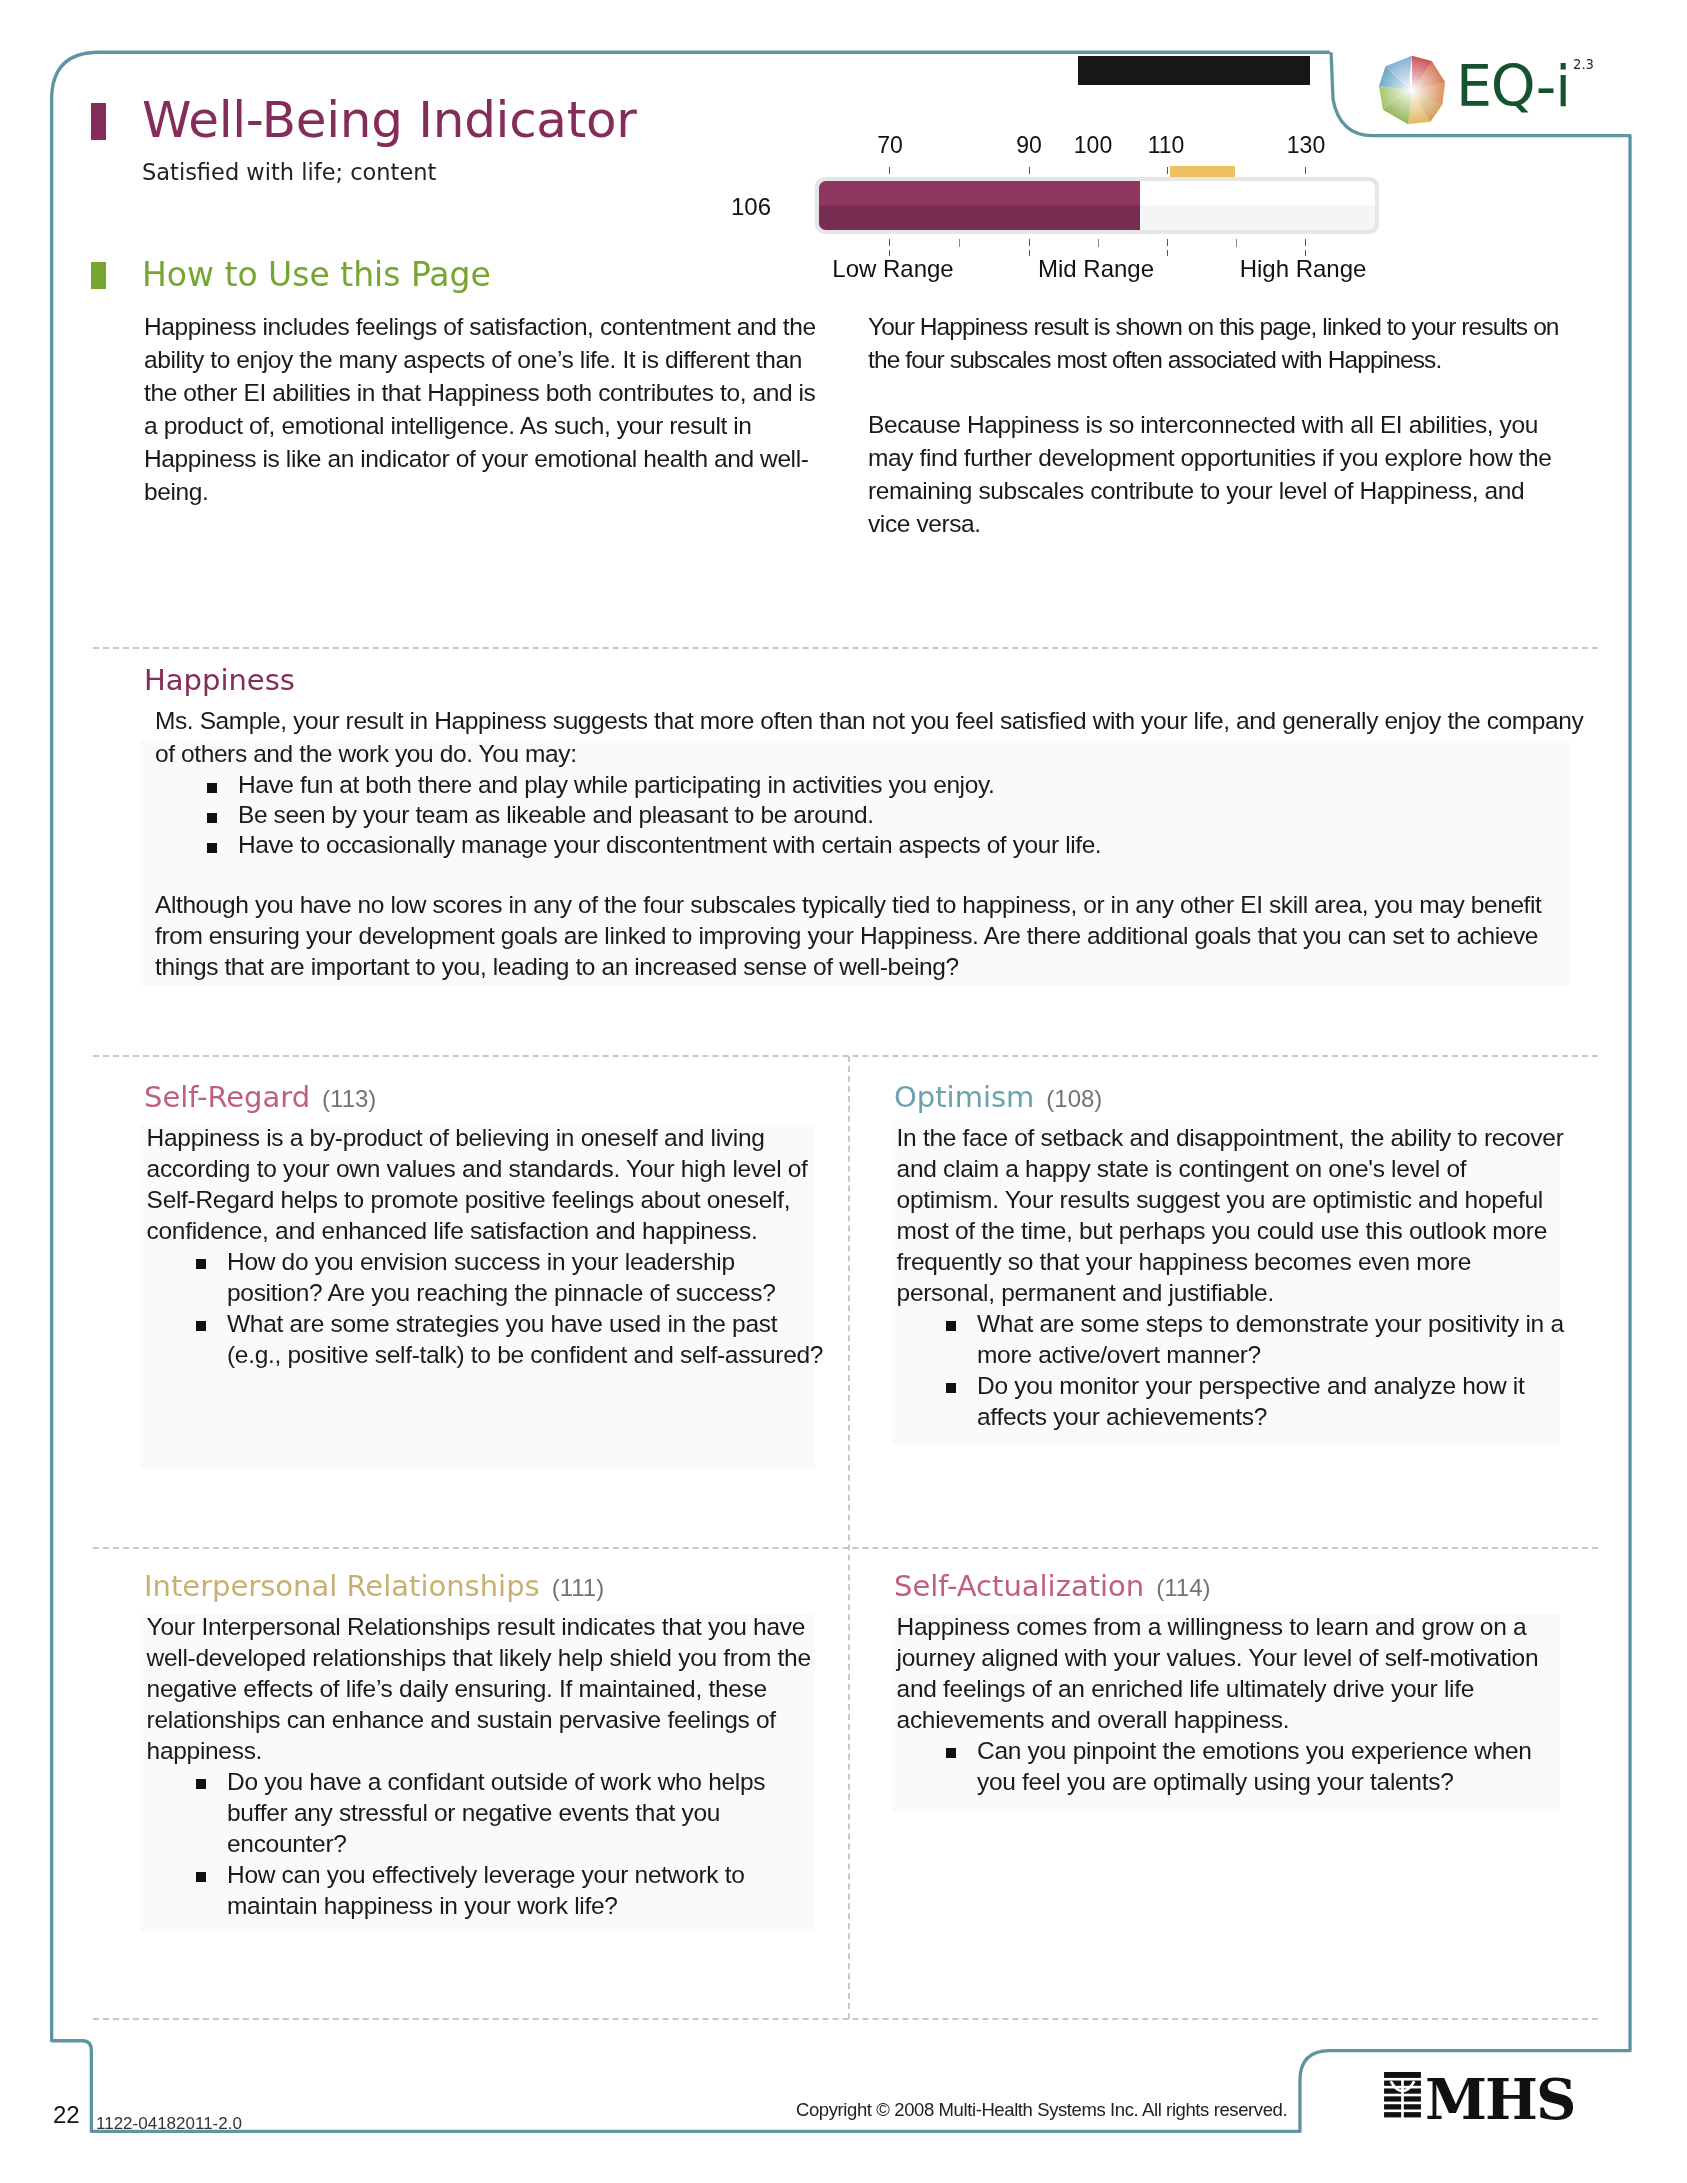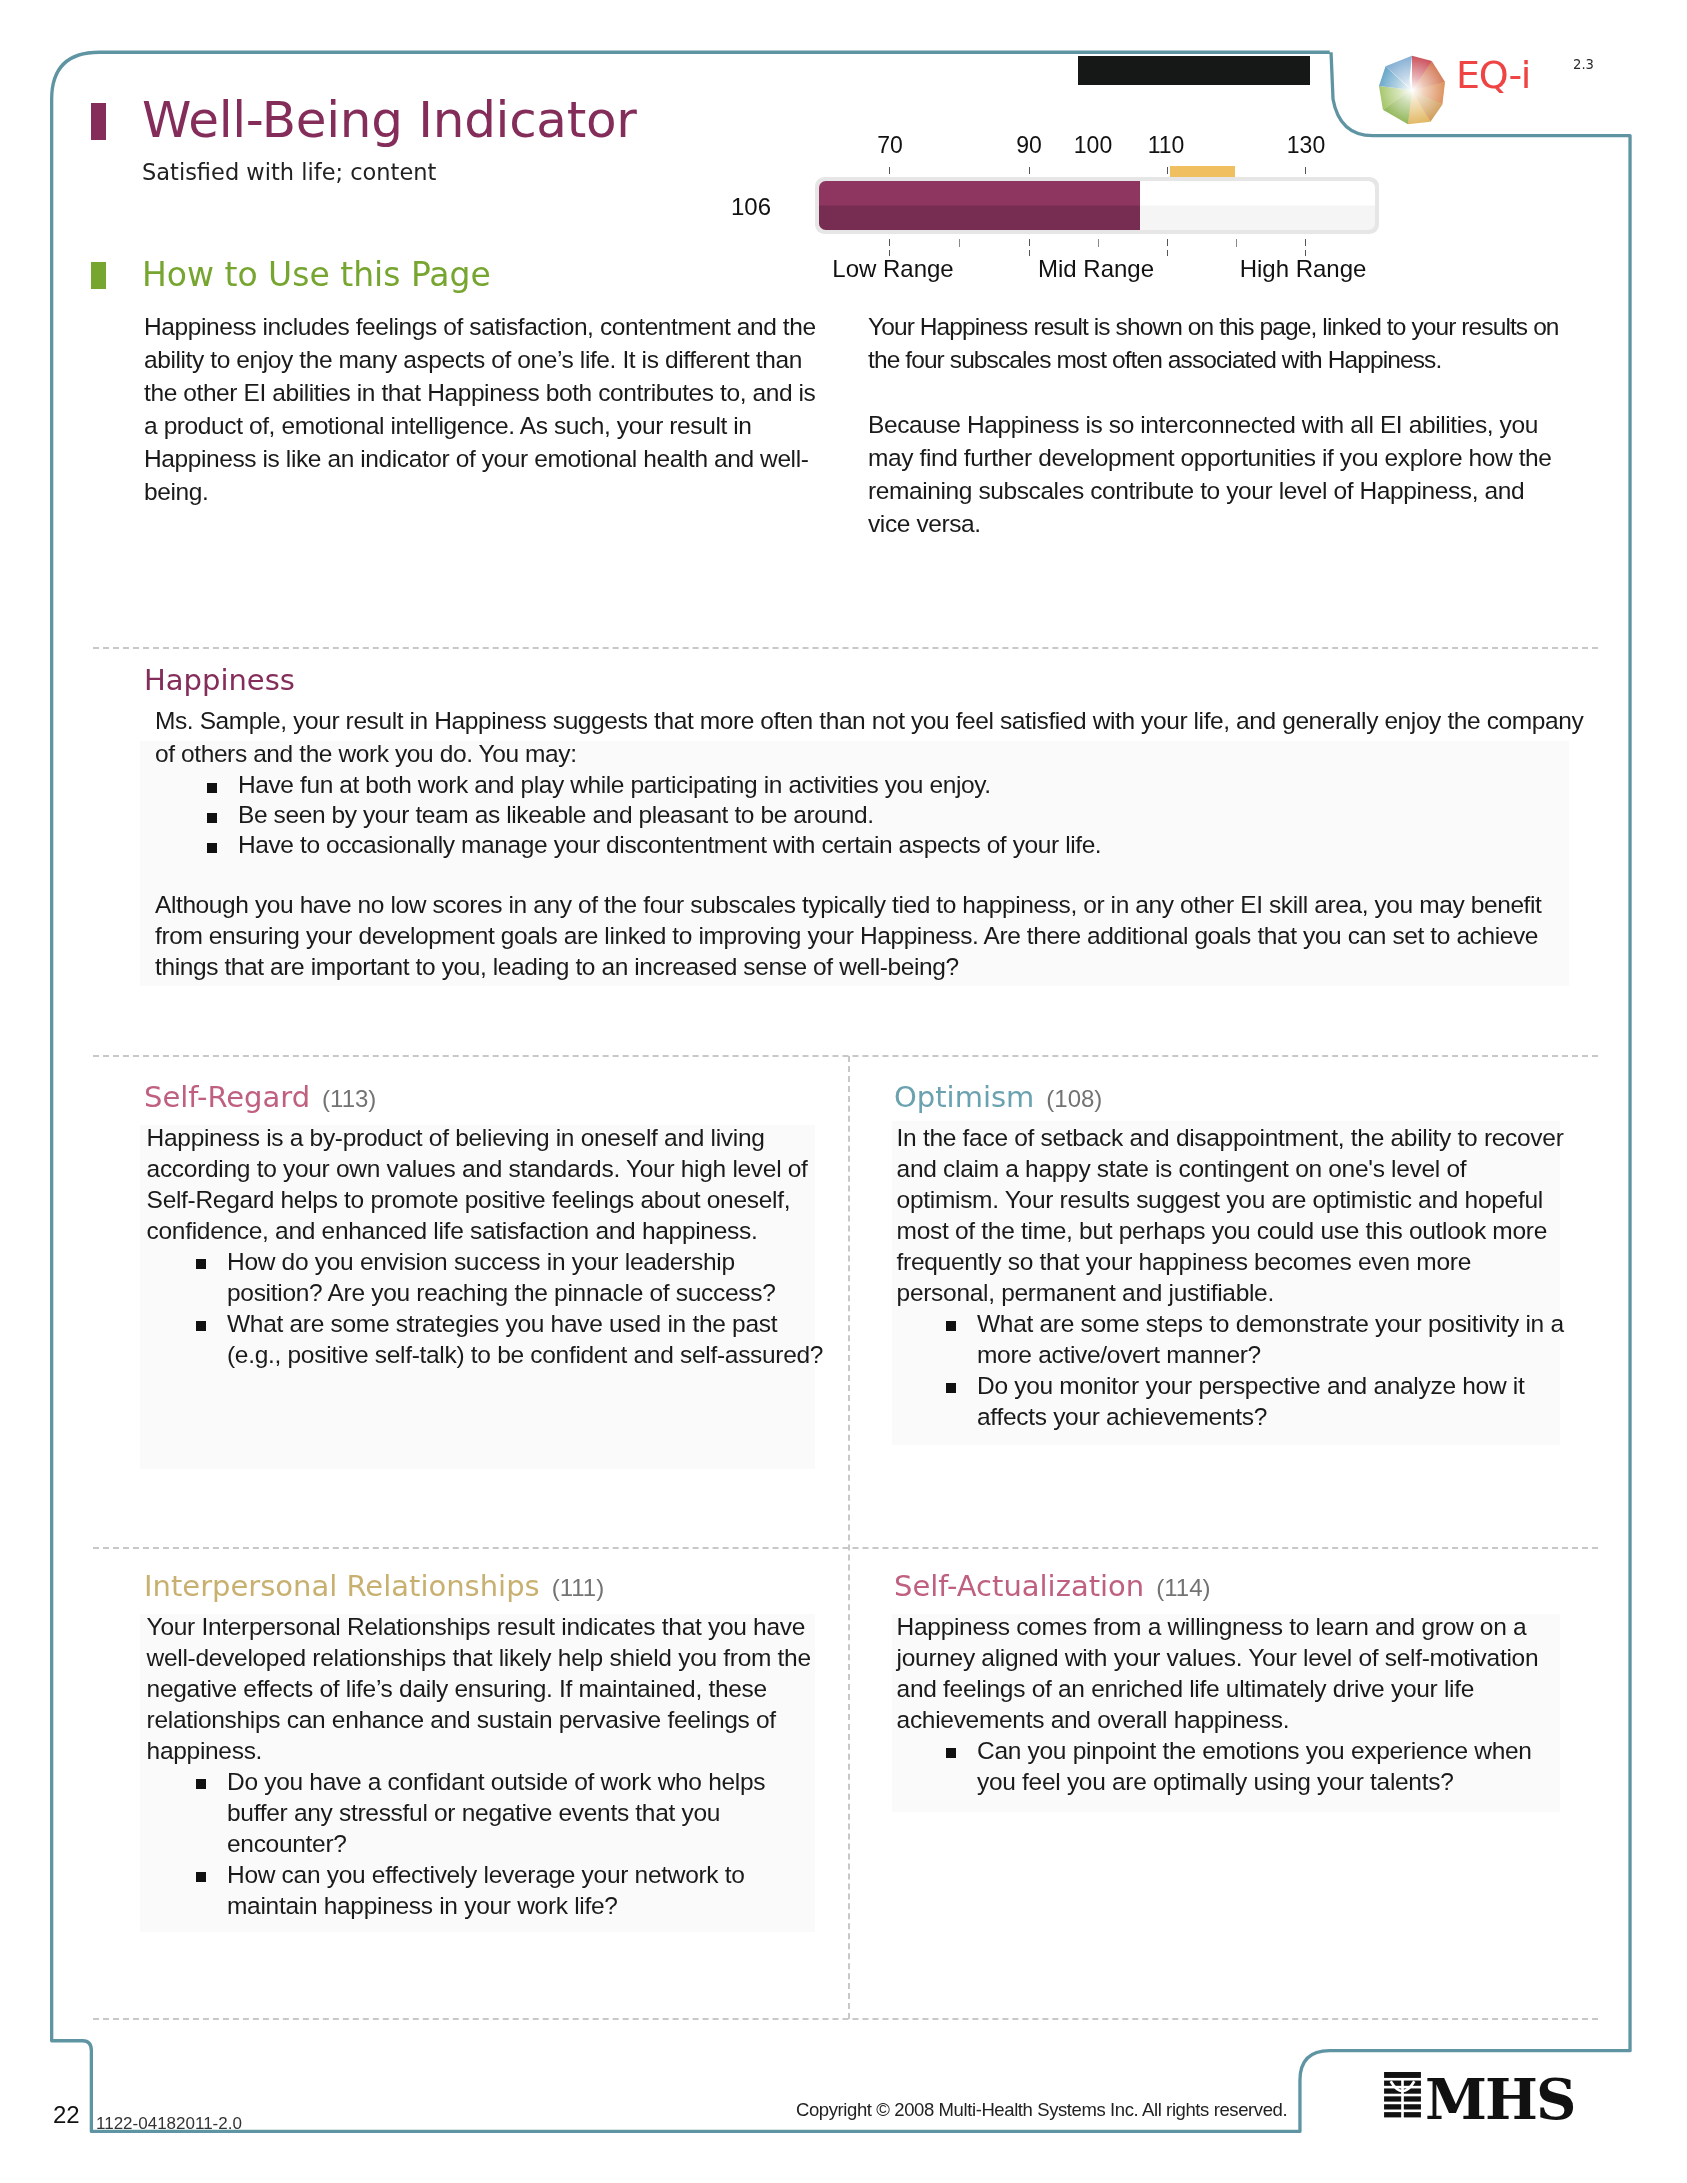--- a/index.html
+++ b/index.html
@@ -45,21 +45,21 @@
     <polygon points="30,-44 50,-12 20,-2 0,0" fill="#d0704a"></polygon>
     <polygon points="50,-12 46,22 14,10 0,0" fill="#d9864d"></polygon>
     <polygon points="46,22 28,48 4,16 0,0" fill="#cf9a55"></polygon>
     <polygon points="28,48 -6,52 -4,16 0,0" fill="#e0b45a"></polygon>
     <polygon points="-6,52 -44,30 -14,8 0,0" fill="#88b04a"></polygon>
     <polygon points="-44,30 -50,-6 -16,-2 0,0" fill="#9cc05a"></polygon>
     <polygon points="-50,-6 -40,-36 -12,-10 0,0" fill="#5b9fc4"></polygon>
     <polygon points="-40,-36 0,-52 -4,-14 0,0" fill="#7aa8cf"></polygon>
     <circle cx="0" cy="0" r="56" fill="url(#glow)"></circle>
   </svg>
-  <span style="position:absolute; left:81px; top:2.6px; font-family:'DejaVu Sans', sans-serif; font-size:38px; color:#ef4444; letter-spacing:-1.3px;">EQ-i</span>
+  <span style="position:absolute; left:81px; top:2.6px; font-family:'DejaVu Sans', sans-serif; font-size:57px; color:#14532d; letter-spacing:-1.3px;">EQ-i</span>
   <span style="position:absolute; left:198px; top:6.6px; font-family:'DejaVu Sans', sans-serif; font-size:13.2px; color:#2a2a2a;">2.3</span>
 </div>
 
 <div class="h-bar" style="left:91px; top:103px; height:37px; background:#852d5a;"></div>
 <h1 class="abs title" style="margin:0; left:142px; top:91px; font-size:50px; color:#852d5a; letter-spacing:-0.3px;">Well-Being Indicator</h1>
 <div class="abs title" style="left:142px; top:159px; font-size:22.5px; color:#222;">Satisfied with life; content</div>
 
 <div>
   <div class="abs" style="left:731px; top:193px; font-size:24px; color:#111;">106</div>
 
@@ -101,21 +101,21 @@
 <p class="abs body-text compact" style="margin:0; left:868px; top:310px; width:695px; letter-spacing:-0.9px;">Your Happiness result is shown on this page, linked to your results on the four subscales most often associated with Happiness.</p>
 <p class="abs body-text compact" style="margin:0; left:868px; top:408px; width:695px;">Because Happiness is so interconnected with all EI abilities, you may find further development opportunities if you explore how the remaining subscales contribute to your level of Happiness, and vice versa.</p>
 
 <div class="hdash" style="left:93px; top:647px; width:1505px;"></div>
 
 <div class="soft-bg" style="left:140px; top:741px; width:1429px; height:245px;"></div>
 <h3 class="abs sub-head" style="margin:0; left:144px; top:663px; color:#852d5a;">Happiness</h3>
 <div class="abs body-text" style="left:147px; top:704px; width:1442px; letter-spacing:-0.4px;margin-left:8px;">
   <p style="margin:0;">Ms. Sample, your result in Happiness suggests that more often than not you feel satisfied with your life, and generally enjoy the company of others and the work you do. You may:</p>
   <ul class="sq" style="margin:0 0 29px 0; line-height:30px;">
-    <li>Have fun at both work and play while participating in activities you enjoy.</li>
+    <li>Have fun at both there and play while participating in activities you enjoy.</li>
     <li>Be seen by your team as likeable and pleasant to be around.</li>
     <li>Have to occasionally manage your discontentment with certain aspects of your life.</li>
   </ul>
   <p style="margin:0; line-height:31px; width:1422px;">Although you have no low scores in any of the four subscales typically tied to happiness, or in any other EI skill area, you may benefit from ensuring your development goals are linked to improving your Happiness. Are there additional goals that you can set to achieve things that are important to you, leading to an increased sense of well-being?</p>
 </div>
 
 <div class="hdash" style="left:93px; top:1055px; width:1505px;"></div>
 <div class="hdash" style="left:93px; top:1547px; width:1505px;"></div>
 <div class="hdash" style="left:93px; top:2018px; width:1505px;"></div>
 <div class="vdash" style="left:848px; top:1056px; height:963px;"></div>

